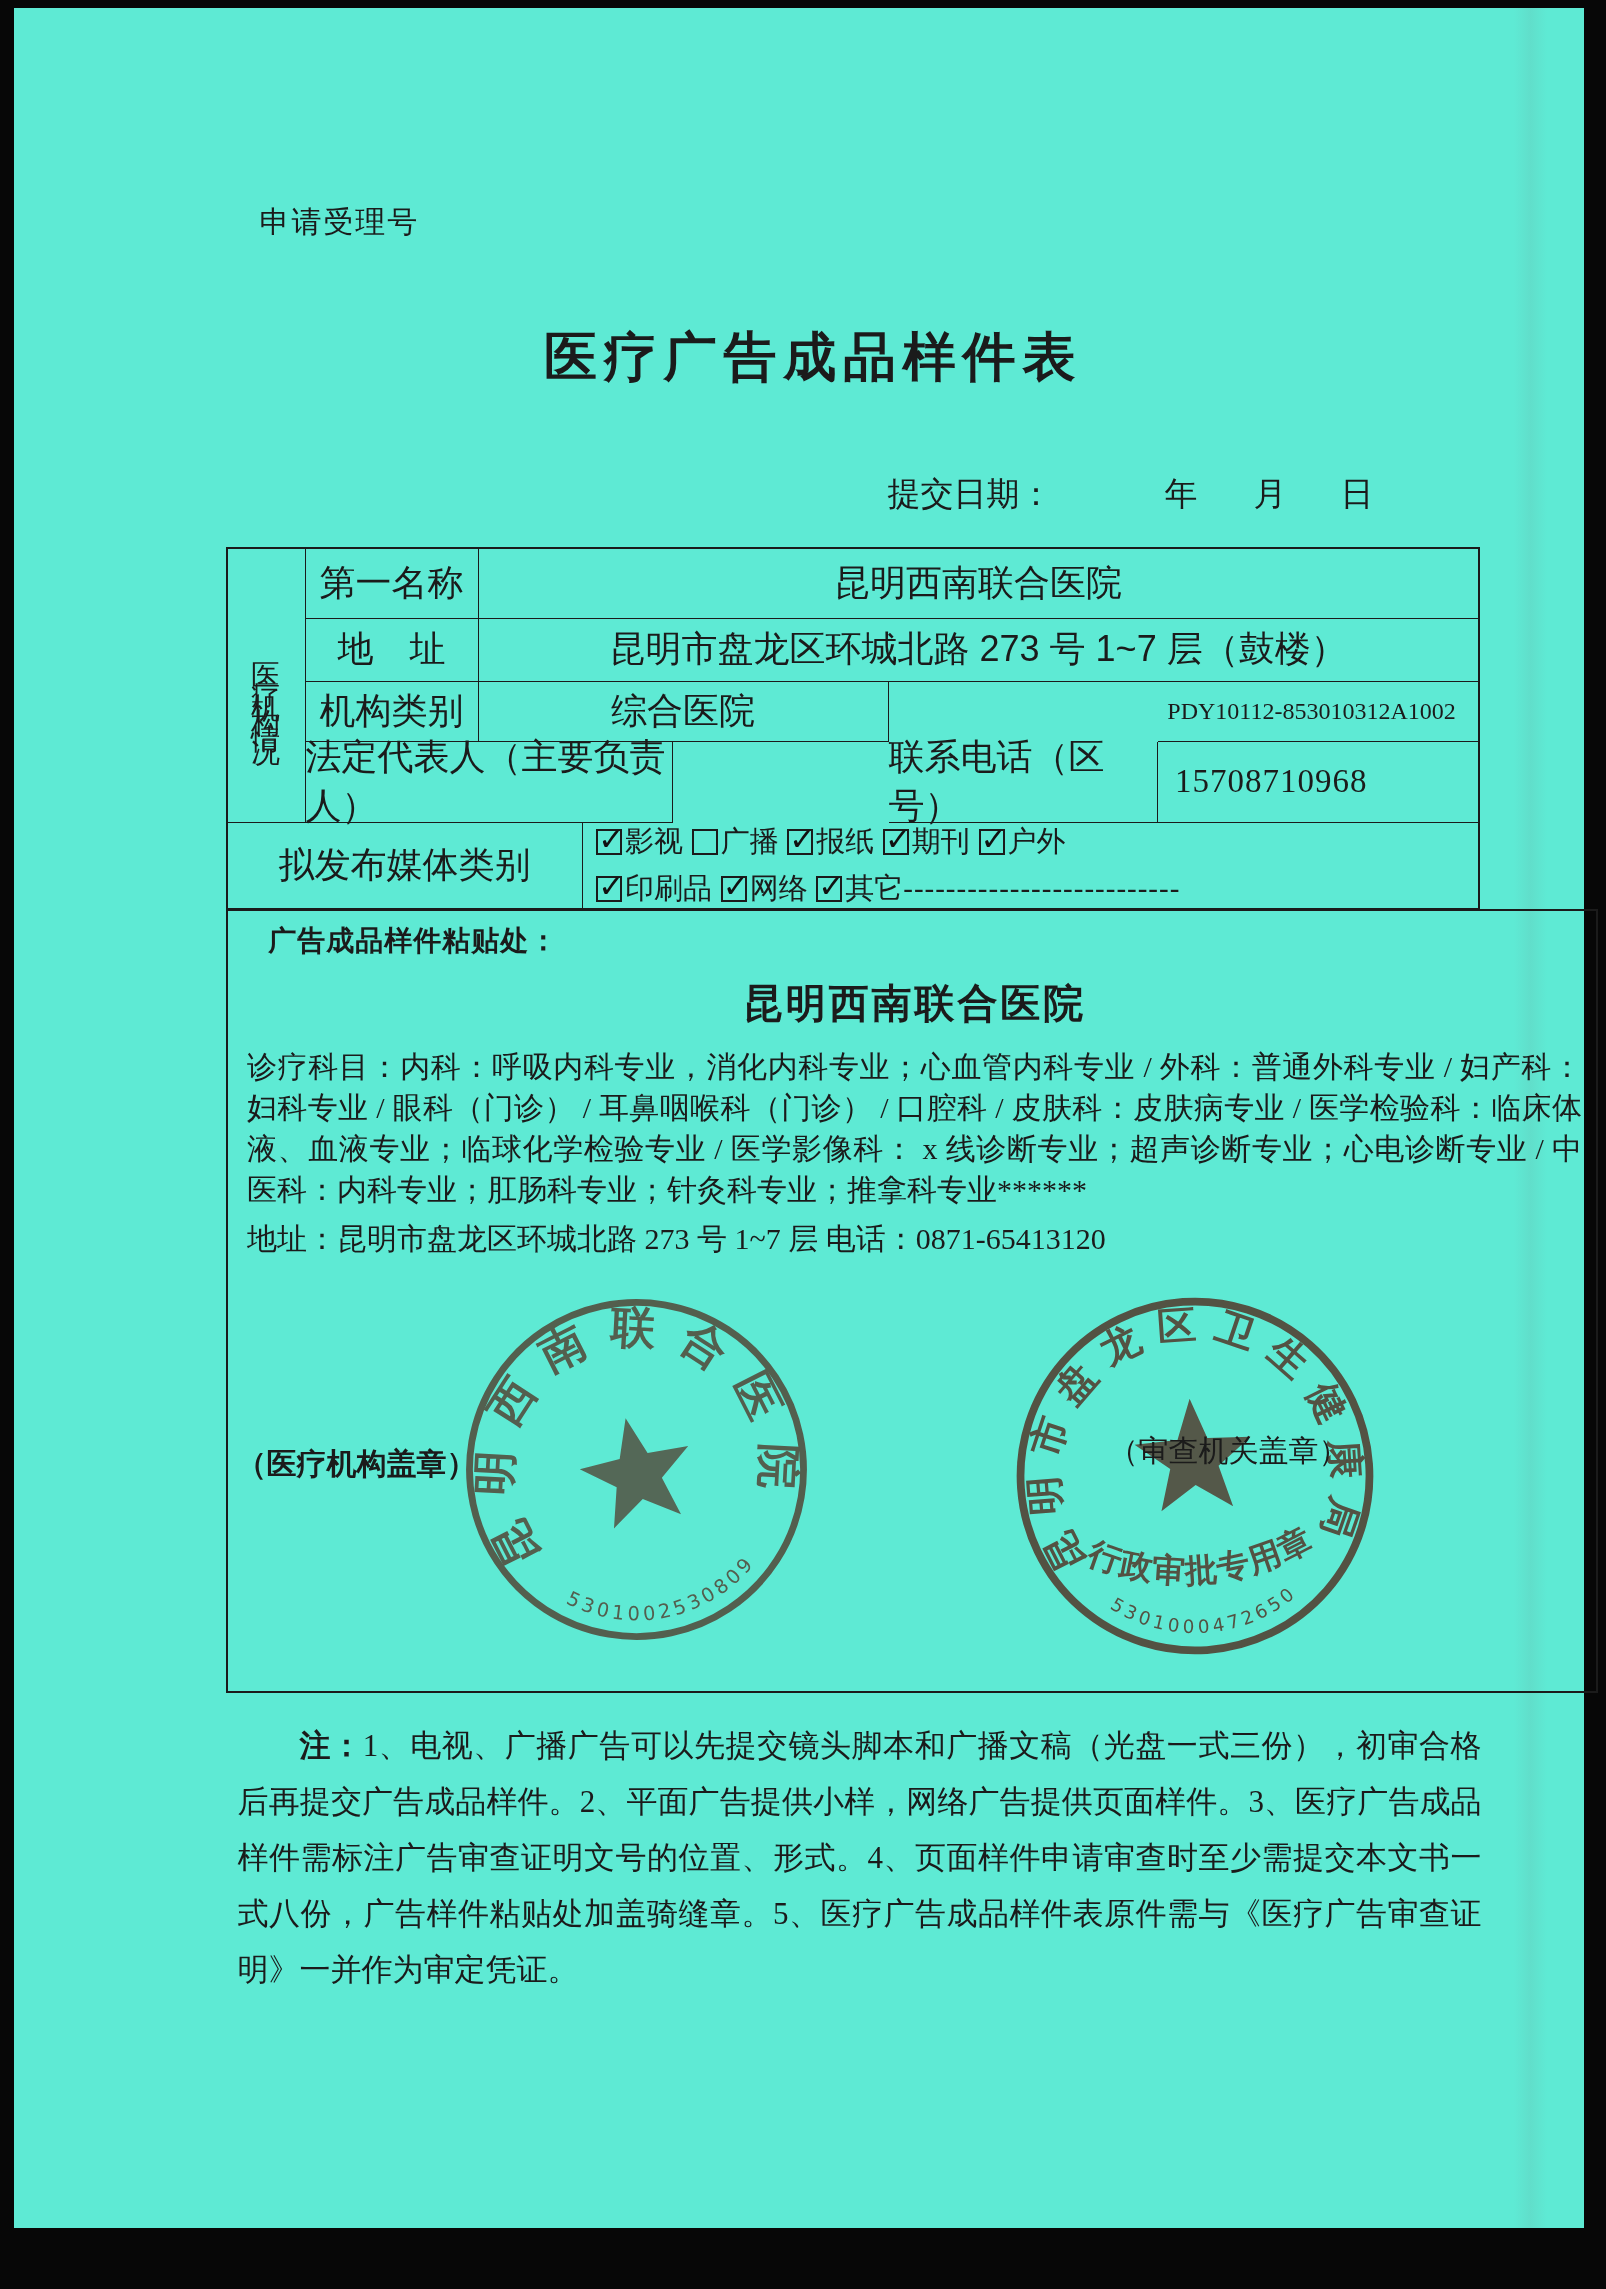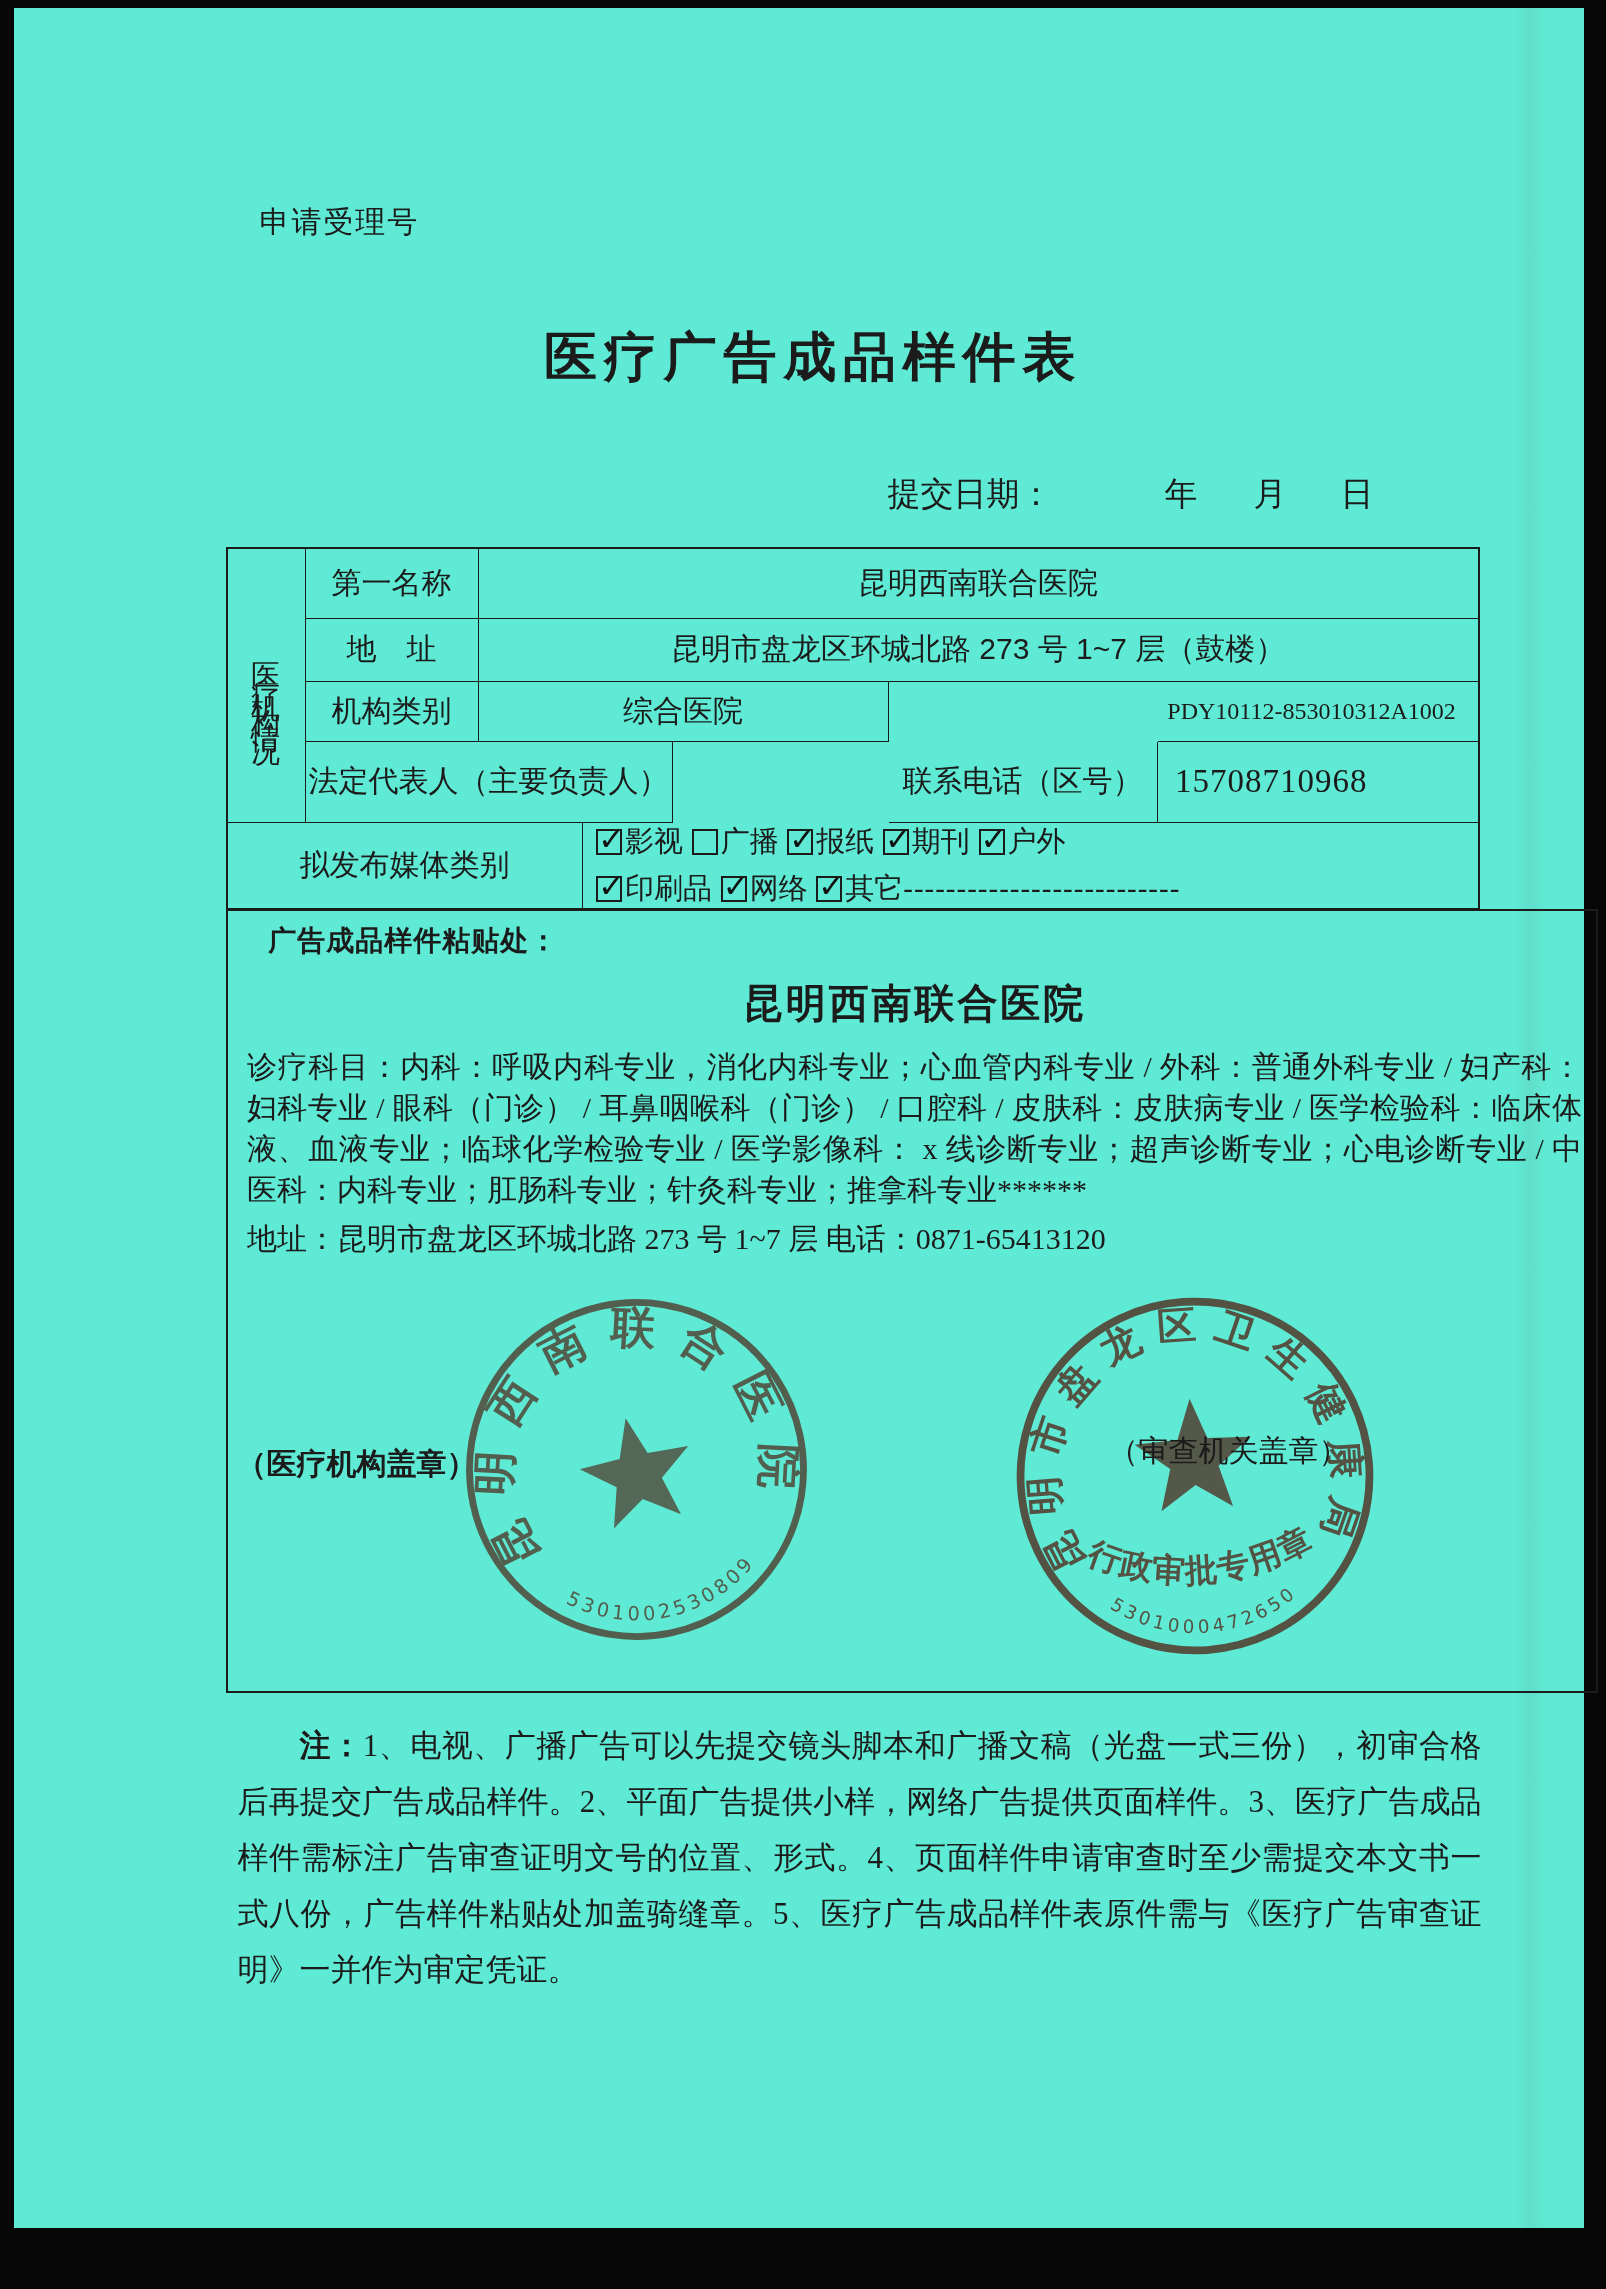--- a/index.html
+++ b/index.html
@@ -13,21 +13,21 @@
         font-size:53px;font-weight:bold;letter-spacing:6.8px;}
   .date-line{position:absolute;left:874px;top:464px;font-size:33px;display:flex;align-items:baseline;}
   .date-line .dy{margin-left:112px;} .date-line .dm{margin-left:56px;} .date-line .dd{margin-left:54px;}
 
   
   .tbl{position:absolute;left:212px;top:539px;display:grid;box-sizing:content-box;
        grid-template-columns:78px 173px 104px 90px 216px 269px 320px;
        grid-template-rows:70px 63px 60px 81px 85px;
        border:2.4px solid #1b1b1b;}
   .cell{display:flex;align-items:center;justify-content:center;box-sizing:border-box;
-       font-size:30px;font-family:"Liberation Sans","DejaVu Sans",sans-serif;font-weight:500;}
+       font-size:36px;font-family:"Liberation Sans","DejaVu Sans",sans-serif;font-weight:500;}
   .br{border-right:1.9px solid #1b1b1b;} .bb{border-bottom:1.9px solid #1b1b1b;}
   .side{grid-area:1/1/5/2;writing-mode:vertical-rl;text-orientation:upright;letter-spacing:15.5px;font-size:29px;}
   .r1l{grid-area:1/2/2/3;} .r1v{grid-area:1/3/2/8;font-weight:500;}
   .r2l{grid-area:2/2/3/3;} .r2v{grid-area:2/3/3/8;}
   .r3l{grid-area:3/2/4/3;} .r3v{grid-area:3/3/4/6;} .r3l2{grid-area:3/6/4/7;font-size:26px;}
   .r3v2{grid-area:3/7/4/8;font-family:"Liberation Serif","DejaVu Serif",serif;font-weight:400;font-size:24px;justify-content:flex-start;padding-left:9.7px;}
   .r4l{grid-area:4/2/5/5;} .r4v{grid-area:4/5/5/6;font-family:"Liberation Serif","DejaVu Serif",serif;font-weight:400;font-size:27px;}
   .r4l2{grid-area:4/6/5/7;} .r4v2{grid-area:4/7/5/8;font-family:"Liberation Serif","DejaVu Serif",serif;font-weight:400;
        font-size:33px;justify-content:flex-start;padding-left:17.5px;letter-spacing:1px;}
   .ml{grid-area:5/1/6/4;} 

